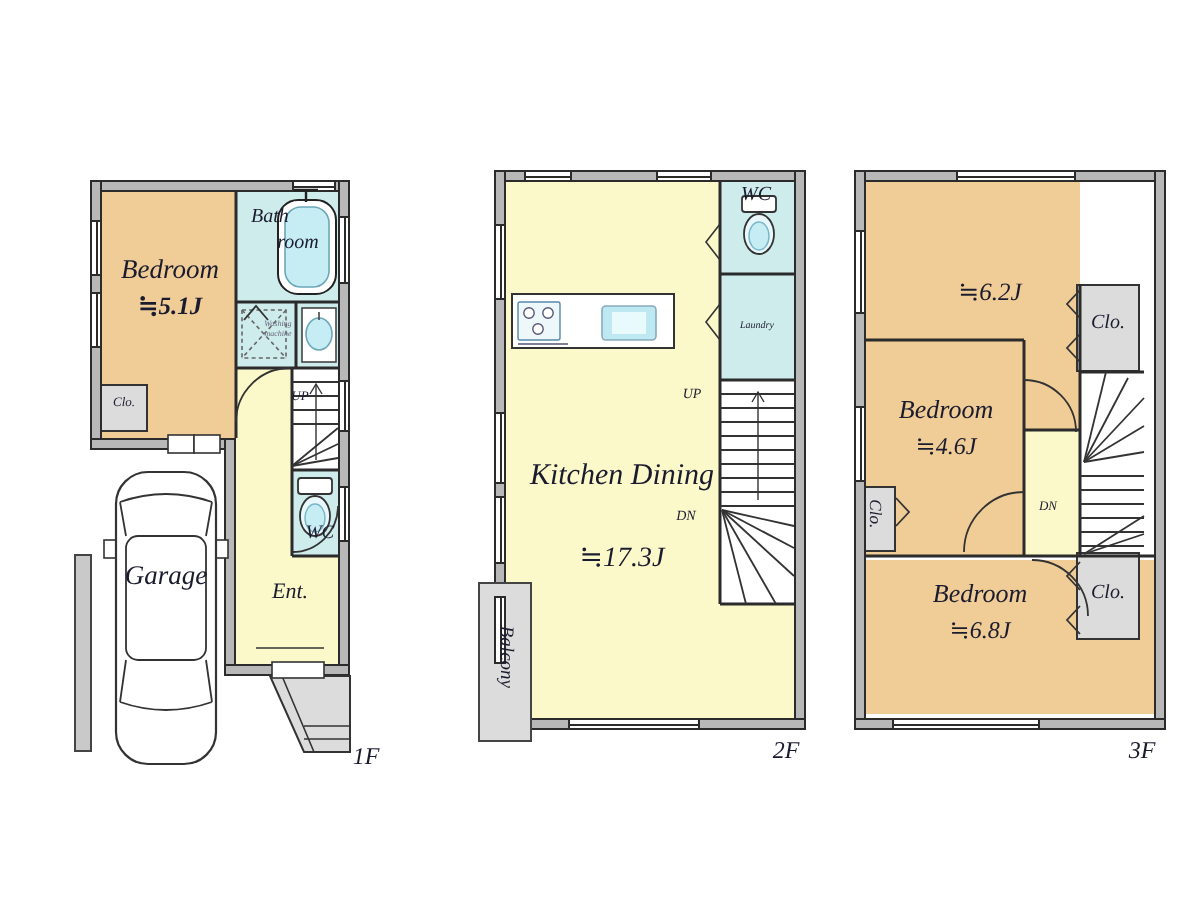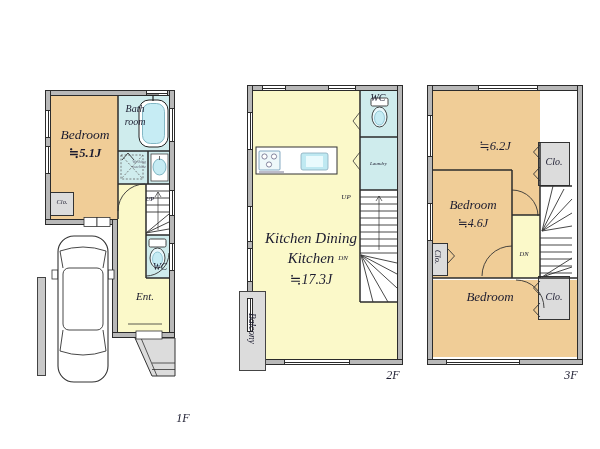--- a/index.html
+++ b/index.html
@@ -246,42 +246,43 @@
         <path d="M540,167 L533.5,174 L540,181"></path>
       <path d="M540,281 L533.5,288 L540,295"></path>
         <path d="M540,303 L533.5,310 L540,317"></path>
       <path d="M448,249 L454.5,256 L448,263"></path>
     </g>
   </svg>
 
   <div class="lbl" style="left:50px;top:127px;width:70px;font-size:13.5px;">Bedroom</div>
   <div class="lbl" style="left:50px;top:146px;width:70px;font-size:12.5px;font-weight:bold;">≒5.1J</div>
   <div class="lbl" style="left:117px;top:103px;width:36px;font-size:10px;">Bath</div>
-  <div class="lbl" style="left:117px;top:116px;width:36px;font-size:10px;">room</div>
+  <div class="lbl" style="left:131px;top:116px;width:36px;font-size:10px;">room</div>
   <div class="lbl" style="left:50px;top:198px;width:24px;font-size:6.5px;">Clo.</div>
   <div class="lbl" style="left:141px;top:195px;width:18px;font-size:6.5px;">UP</div>
   <div class="lbl" style="left:150px;top:262px;width:20px;font-size:9.5px;">WC</div>
   <div class="lbl" style="left:127px;top:290px;width:36px;font-size:11px;">Ent.</div>
+  <div class="lbl" style="left:48px;top:280px;width:70px;font-size:13.5px;">Garage</div>
   <div class="lbl" style="left:132px;top:160px;width:14px;font-size:4px;color:#667;">Washing</div>
   <div class="lbl" style="left:132px;top:165px;width:14px;font-size:4px;color:#667;">machine</div>
-  <div class="lbl" style="left:168px;top:372px;width:30px;font-size:12px;margin-top:40px;">1F</div>
+  <div class="lbl" style="left:168px;top:372px;width:30px;font-size:12px;">1F</div>
 
   <div class="lbl" style="left:250px;top:230px;width:122px;font-size:15px;">Kitchen Dining</div>
-  <div class="lbl" style="left:250px;top:250px;width:122px;font-size:15px;">Kitchen</div>
   <div class="lbl" style="left:250px;top:272px;width:122px;font-size:14px;">≒17.3J</div>
   <div class="lbl" style="left:364px;top:92px;width:28px;font-size:10px;">WC</div>
   <div class="lbl" style="left:360px;top:161px;width:37px;font-size:5px;">Laundry</div>
   <div class="lbl" style="left:335px;top:193px;width:22px;font-size:7px;">UP</div>
   <div class="lbl" style="left:332px;top:254px;width:22px;font-size:7px;">DN</div>
   <div class="lbl rot90" style="left:214px;top:323px;width:76px;font-size:9.5px;">Balcony</div>
   <div class="lbl" style="left:378px;top:369px;width:30px;font-size:12px;">2F</div>
 
   <div class="lbl" style="left:460px;top:139px;width:70px;font-size:12.5px;">≒6.2J</div>
   <div class="lbl" style="left:538px;top:156px;width:32px;font-size:10px;">Clo.</div>
   <div class="lbl" style="left:436px;top:198px;width:74px;font-size:13px;">Bedroom</div>
   <div class="lbl" style="left:436px;top:217px;width:74px;font-size:12px;">≒4.6J</div>
   <div class="lbl rot90" style="left:412px;top:252px;width:50px;font-size:8.5px;">Clo.</div>
   <div class="lbl" style="left:510px;top:250px;width:28px;font-size:6.5px;">DN</div>
   <div class="lbl" style="left:448px;top:290px;width:84px;font-size:13px;">Bedroom</div>
+  <div class="lbl" style="left:448px;top:309px;width:84px;font-size:12px;">≒6.8J</div>
   <div class="lbl" style="left:538px;top:291px;width:32px;font-size:10px;">Clo.</div>
   <div class="lbl" style="left:556px;top:369px;width:30px;font-size:12px;">3F</div>
 
 </div>
 
 </body></html>

